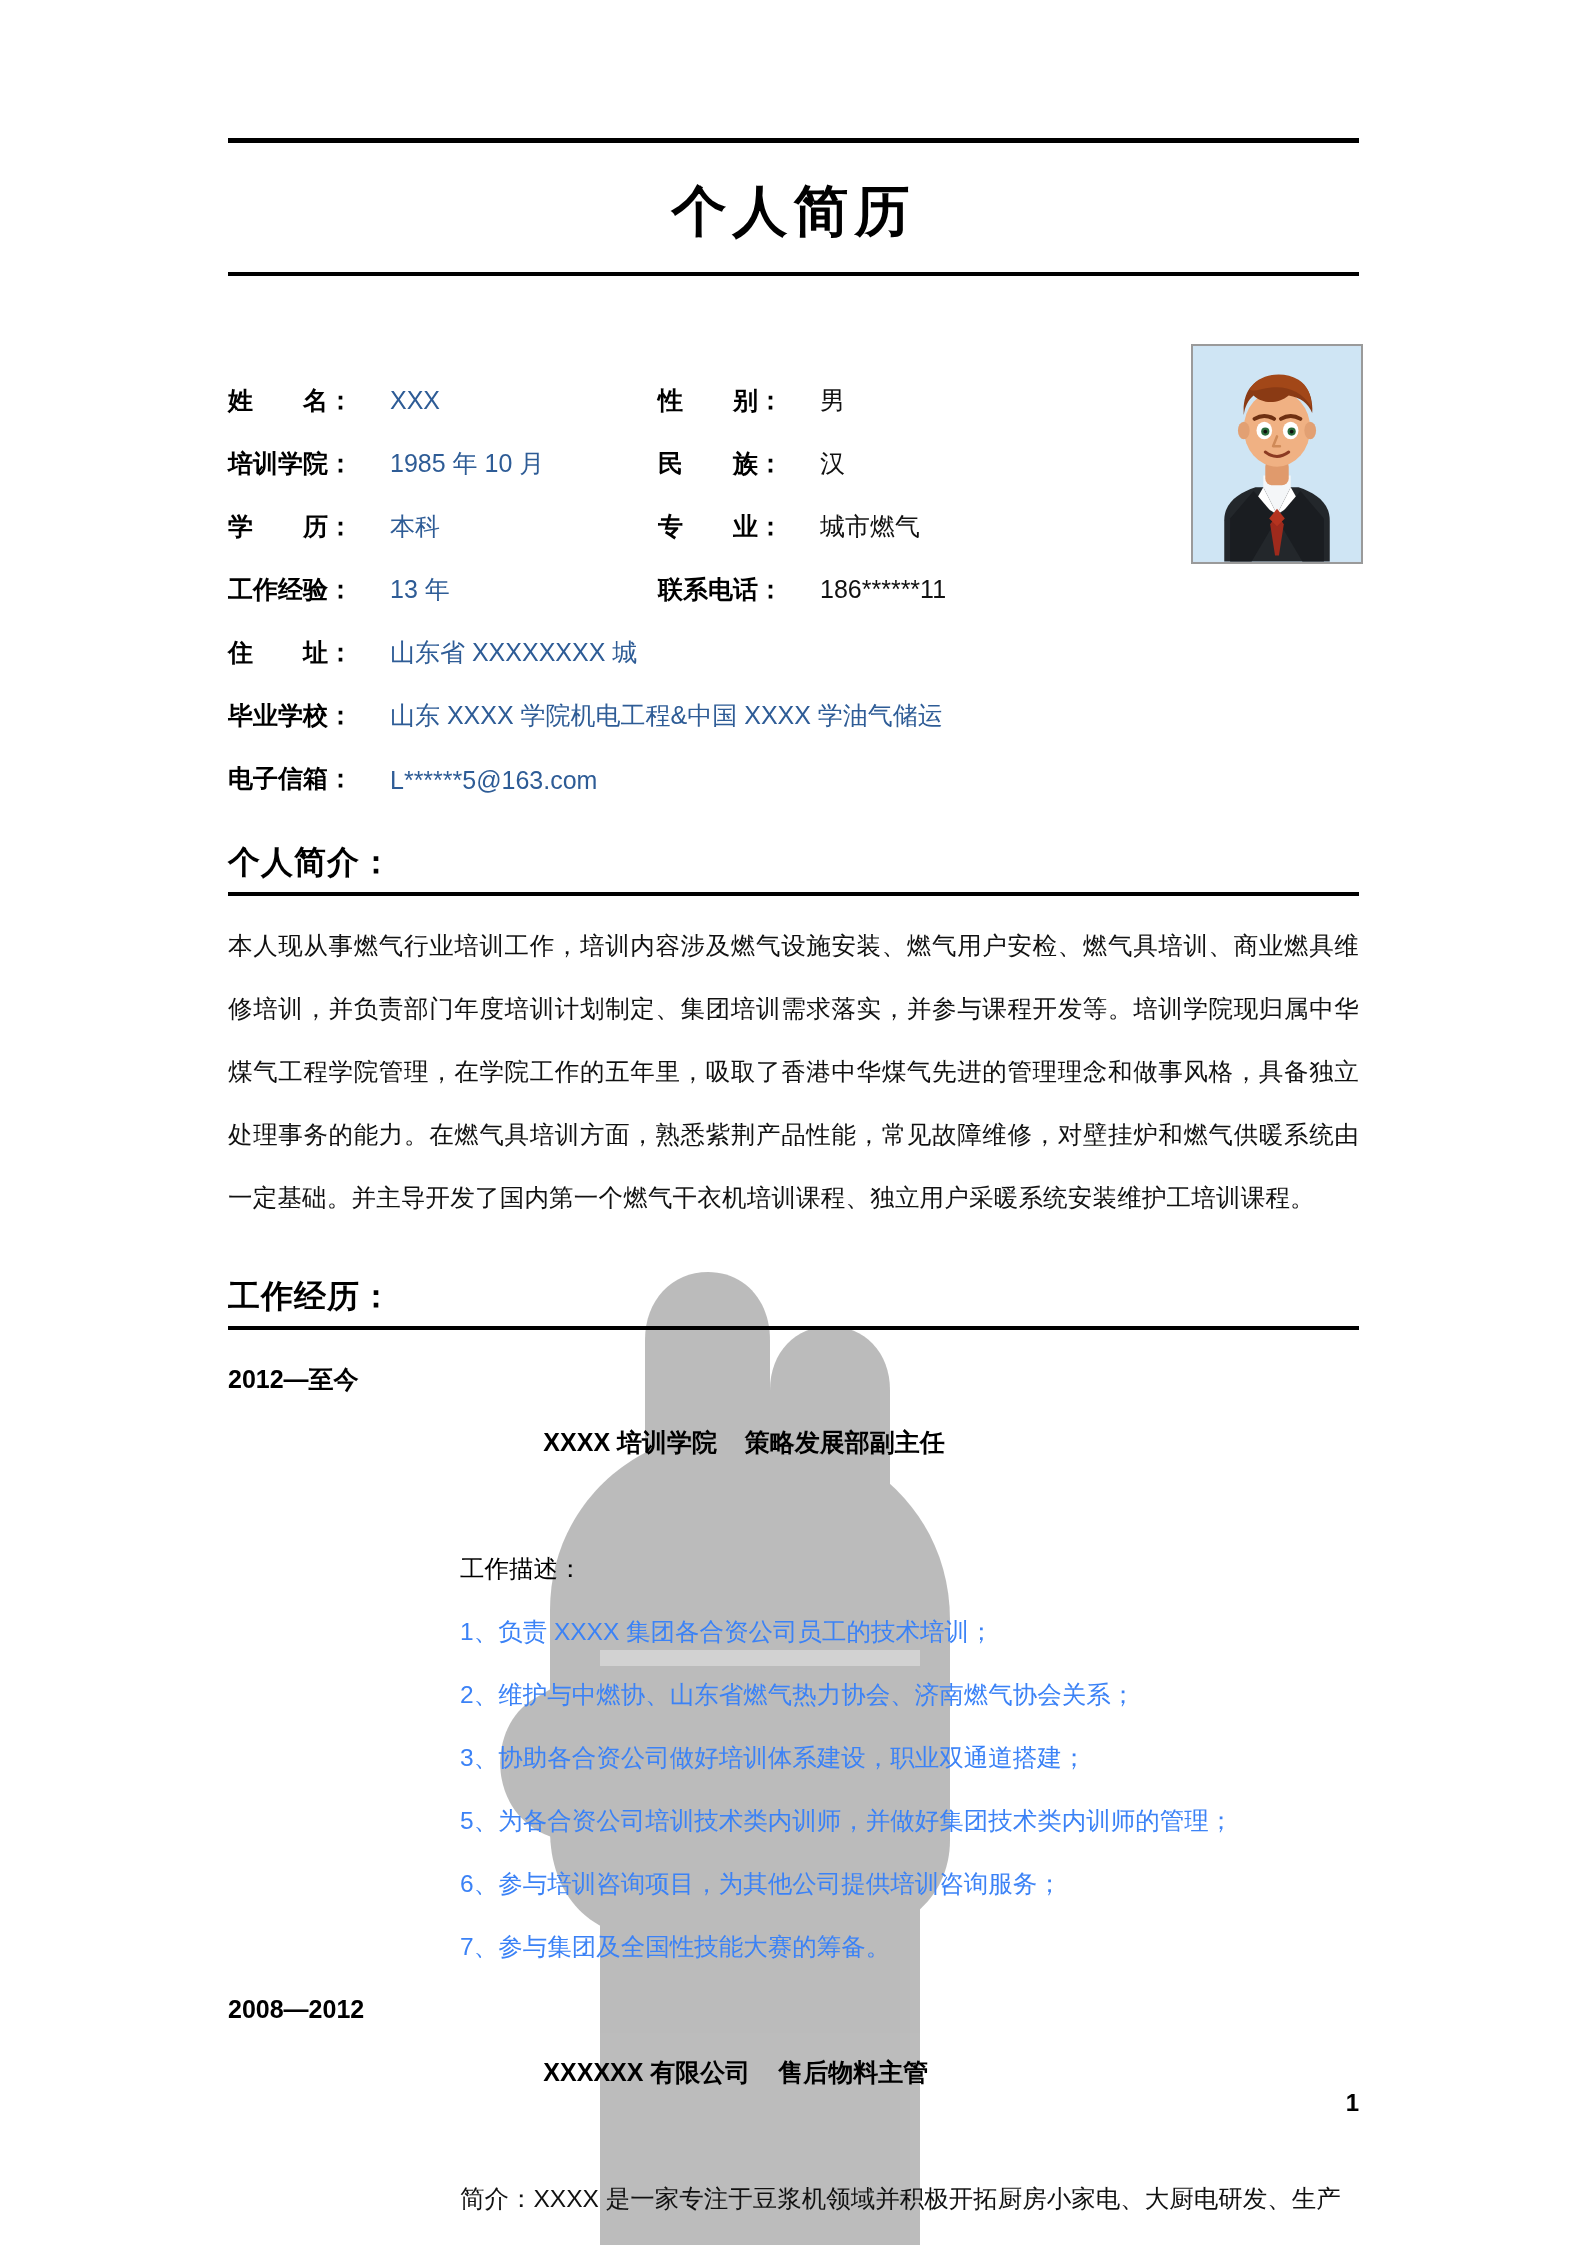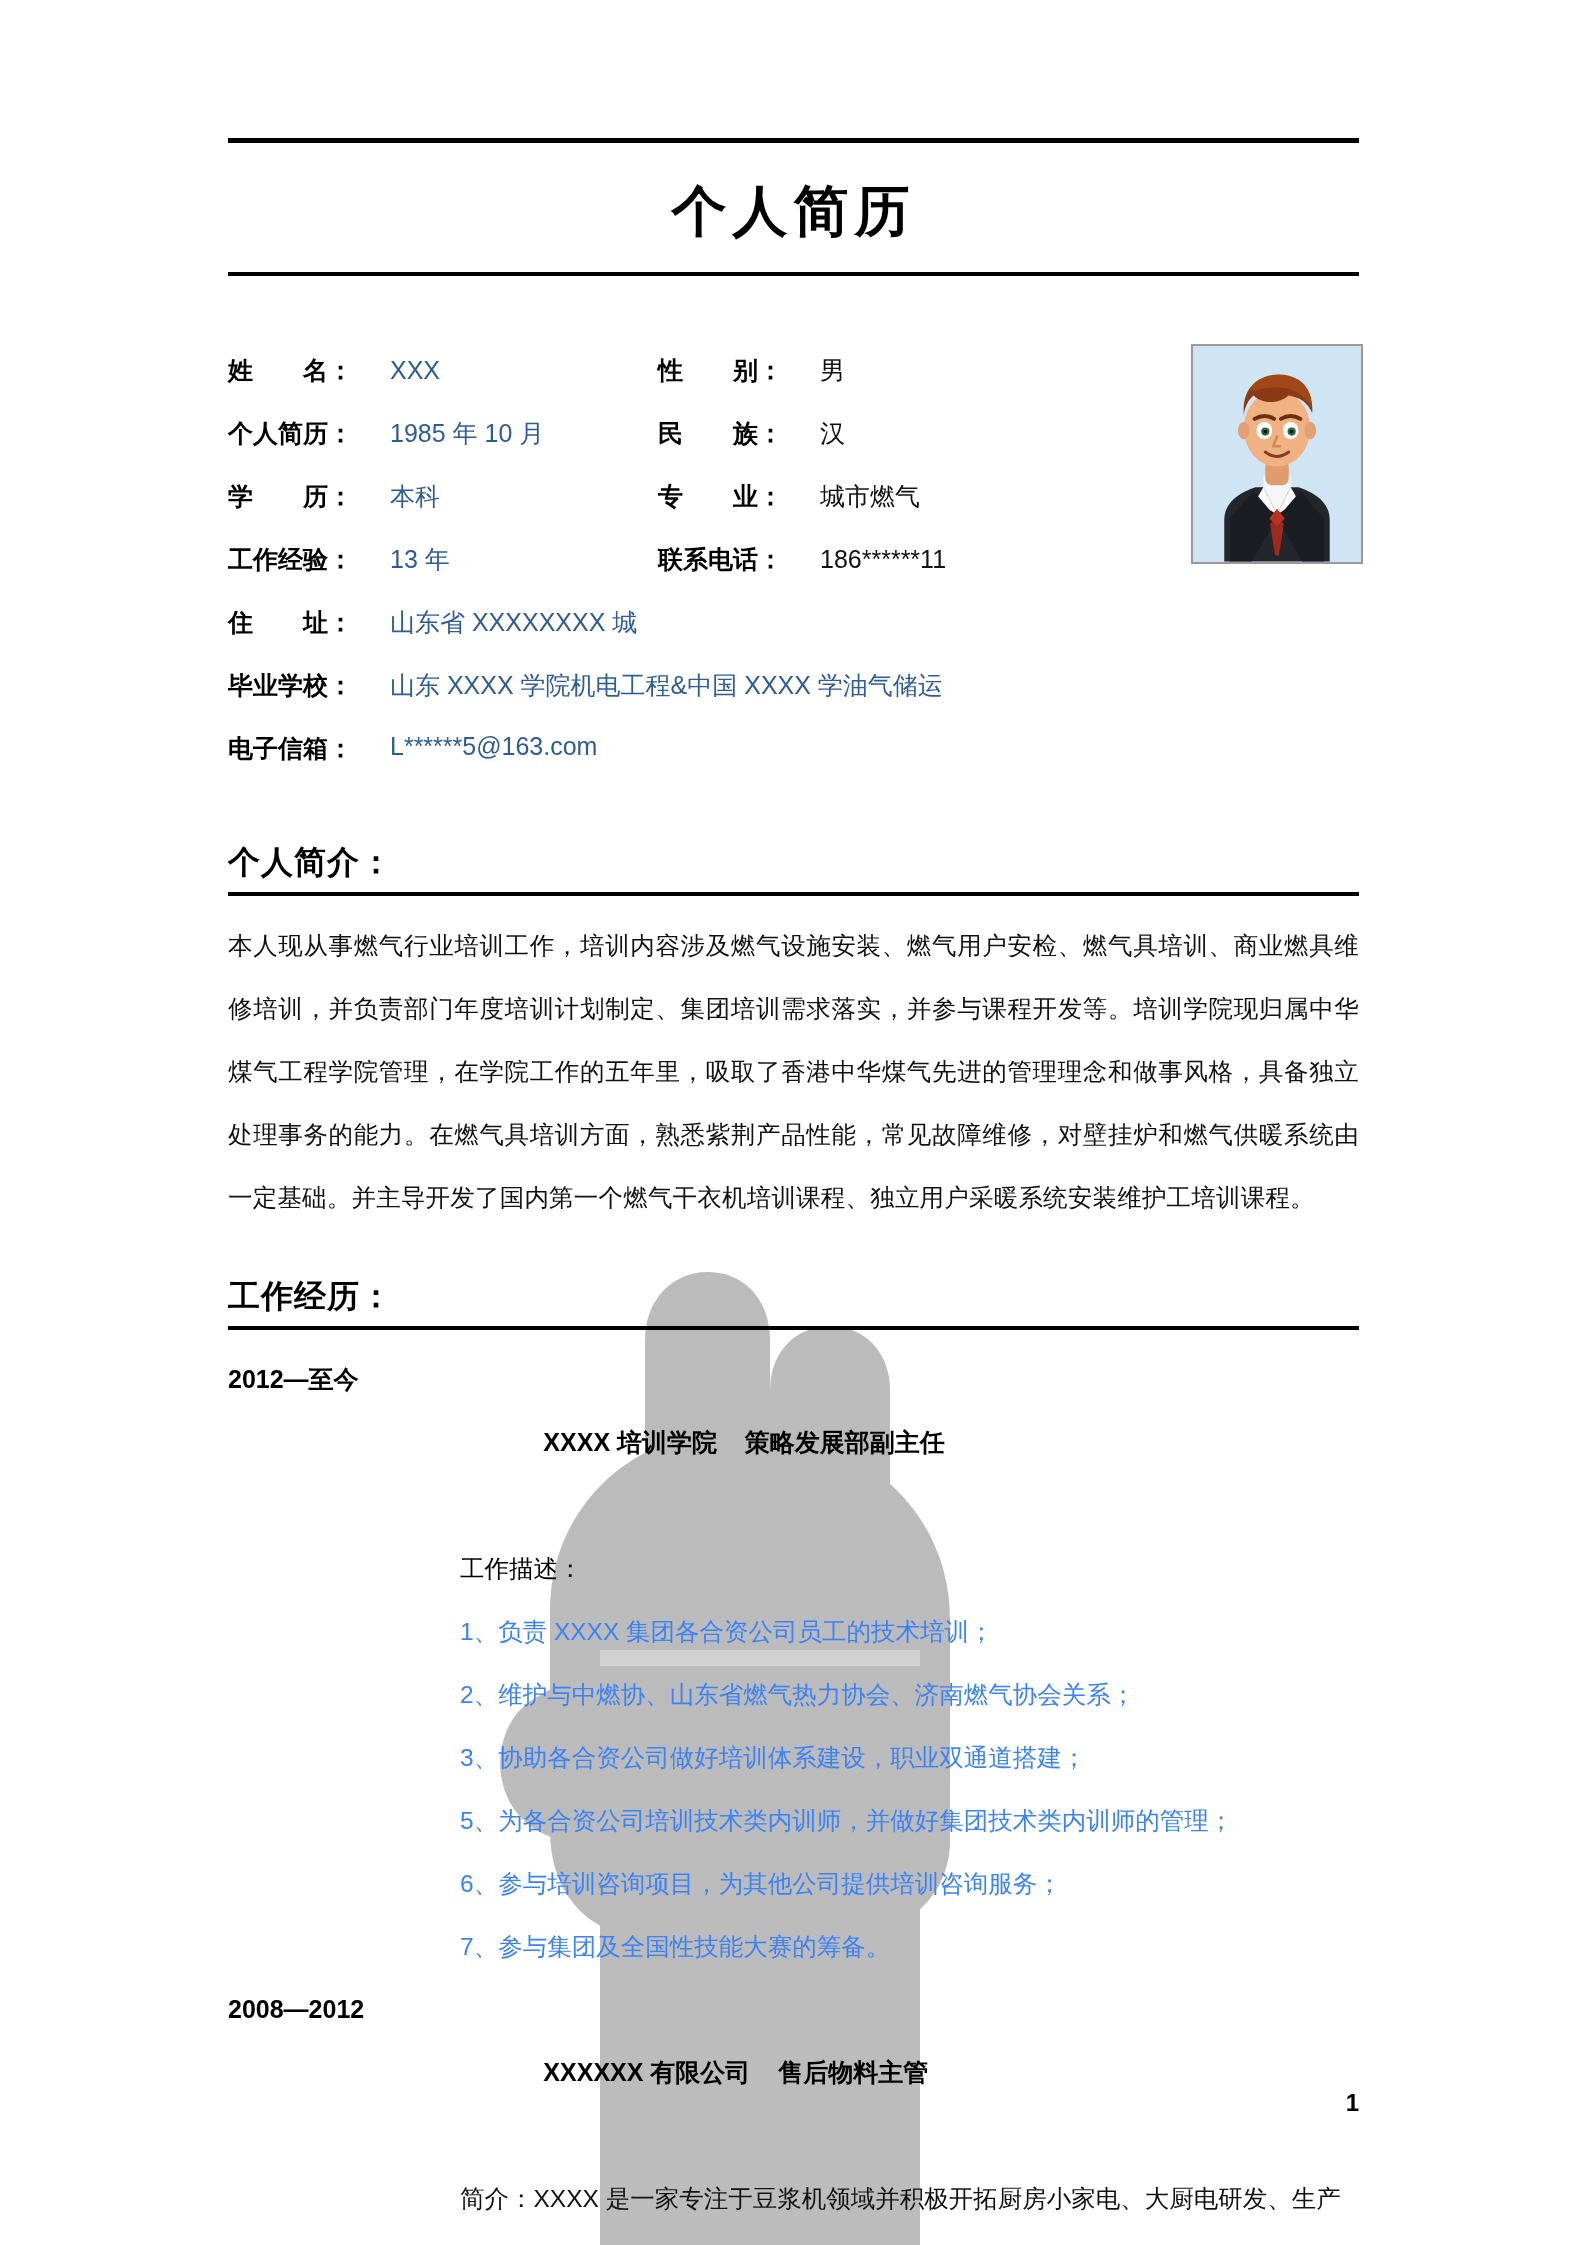--- a/index.html
+++ b/index.html
@@ -66,21 +66,21 @@
 
   
   .info-area {
     position: relative;
     margin-top: 78px;
     min-height: 320px;
   }
   .info-rows { width: 100%; }
   .info-row {
     display: flex;
-    align-items: flex-start;
+    align-items: flex-end;
     height: 63px;
   }
   .lbl {
     font-weight: bold;
     font-size: 25px;
     color: #000;
     white-space: pre;
     flex: none;
   }
   .lbl-w1 { width: 162px; }
@@ -261,21 +261,21 @@
             <span class="val val-blue">XXX</span>
           </div>
           <div class="col-right">
             <span class="lbl lbl-w1">性　　别：</span>
             <span class="val val-black">男</span>
           </div>
         </div>
 
         <div class="info-row">
           <div class="col-left">
-            <span class="lbl lbl-w1">个人简历：</span>
+            <span class="lbl lbl-w1">培训学院：</span>
             <span class="val val-blue">1985 年 10 月</span>
           </div>
           <div class="col-right">
             <span class="lbl lbl-w1">民　　族：</span>
             <span class="val val-black">汉</span>
           </div>
         </div>
 
         <div class="info-row">
           <div class="col-left">

